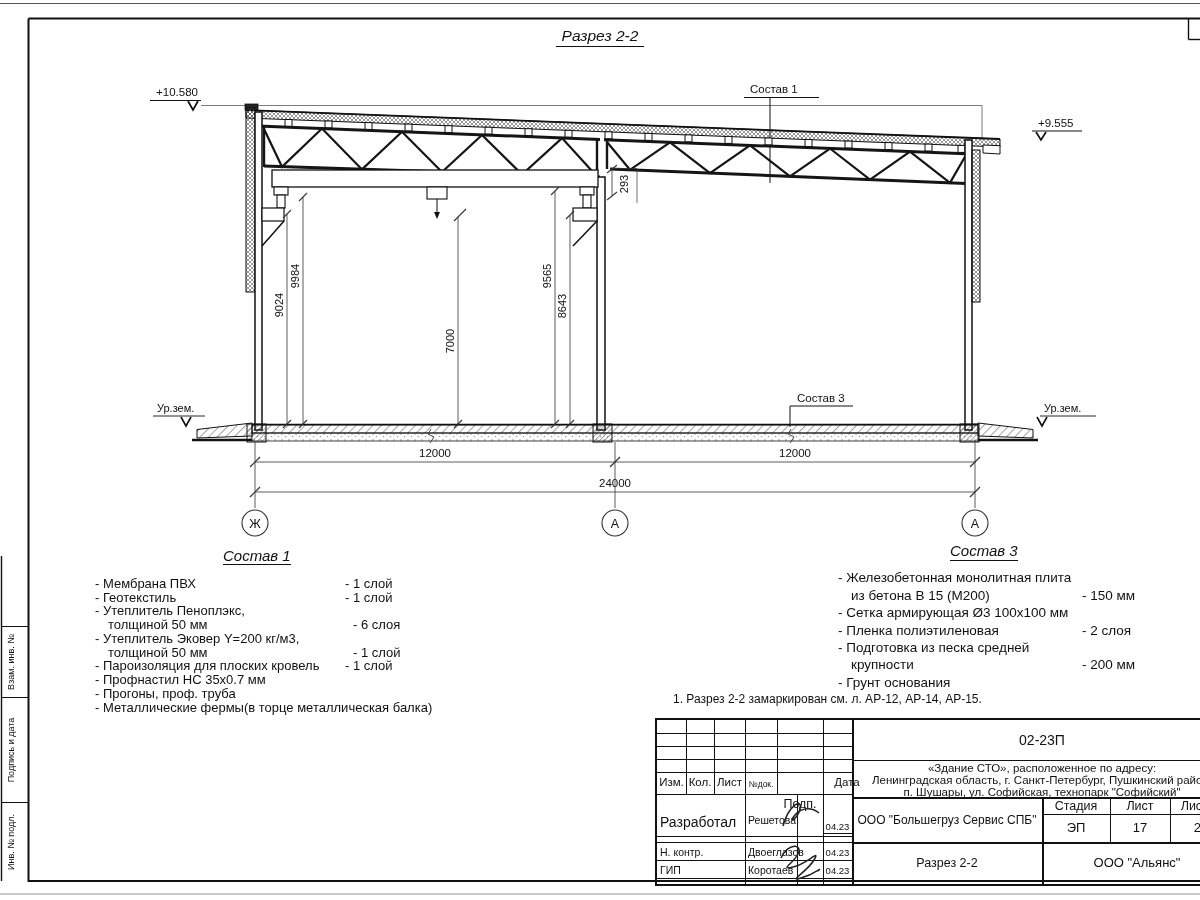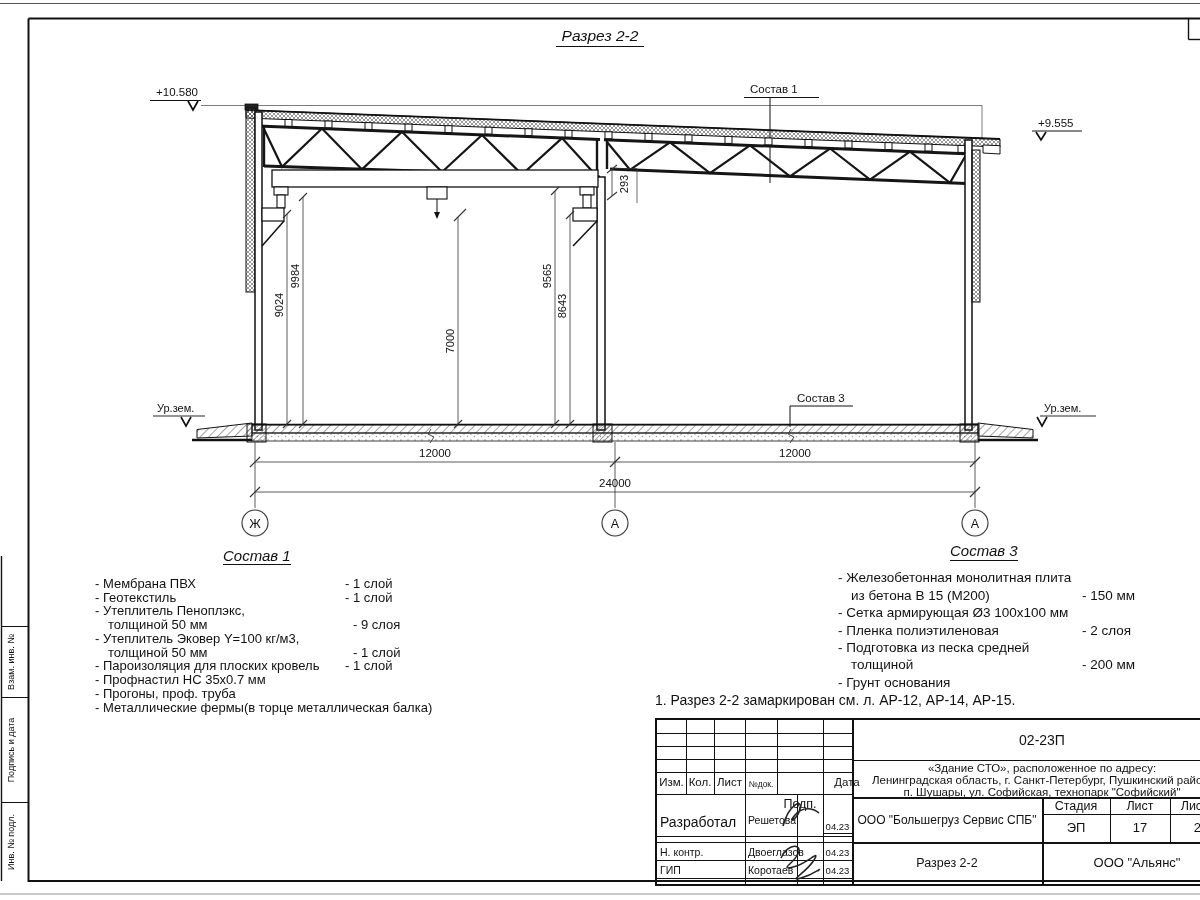--- a/index.html
+++ b/index.html
@@ -8,21 +8,21 @@
   svg text{fill:#111;font-family:"Liberation Sans",sans-serif;}
   
   .slist{position:absolute;font-size:13px;line-height:13.75px;white-space:nowrap;}
   .slist .hdr{font-style:italic;font-size:15px;display:inline-block;border-bottom:1px solid #111;padding-bottom:1px;}
   .slist .row{position:relative;}
   .slist .nm{display:inline-block;}
   .slist .ind{padding-left:13px;}
   .slist .qt{position:absolute;left:250px;top:0;}
   .slist .qo{left:258px;}
   #s3 .qt{left:244px;}
-  #note{position:absolute;font-size:14px;white-space:nowrap;}
+  #note{position:absolute;font-size:12px;white-space:nowrap;margin-left:18px;}
   
   #tb{position:absolute;left:655px;top:718px;width:575px;height:164px;border:2px solid #111;border-right:none;box-sizing:content-box;}
   .hl{position:absolute;height:1px;background:#111;}
   .vl{position:absolute;width:1px;background:#111;}
   .hl2{position:absolute;height:2px;background:#111;}
   .vl2{position:absolute;width:2px;background:#111;}
   .tc{position:absolute;text-align:center;white-space:nowrap;}
   .tl{position:absolute;white-space:nowrap;}
   .sig{position:absolute;}
   #pageedge-top{position:absolute;left:0;top:3px;width:1200px;height:1px;background:#555;}
@@ -262,40 +262,40 @@
   </g>
 </svg>
 
 
 <div id="s1" class="slist" style="left:95px;top:549px;width:380px;">
   <div style="margin-left:128px;"><span class="hdr">Состав 1</span></div>
   <div style="margin-top:12px;">
     <div class="row"><span class="nm">- Мембрана ПВХ</span><span class="qt">- 1 слой</span></div>
     <div class="row"><span class="nm">- Геотекстиль</span><span class="qt">- 1 слой</span></div>
     <div class="row"><span class="nm">- Утеплитель Пеноплэкс,</span></div>
-    <div class="row"><span class="nm ind">толщиной 50 мм</span><span class="qt qo">- 9 слоя</span></div>
-    <div class="row"><span class="nm">- Утеплитель Эковер Y=100 кг/м3,</span></div>
+    <div class="row"><span class="nm ind">толщиной 50 мм</span><span class="qt qo">- 6 слоя</span></div>
+    <div class="row"><span class="nm">- Утеплитель Эковер Y=200 кг/м3,</span></div>
     <div class="row"><span class="nm ind">толщиной 50 мм</span><span class="qt qo">- 1 слой</span></div>
     <div class="row"><span class="nm">- Пароизоляция для плоских кровель</span><span class="qt">- 1 слой</span></div>
     <div class="row"><span class="nm">- Профнастил НС 35х0.7 мм</span></div>
     <div class="row"><span class="nm">- Прогоны, проф. труба</span></div>
     <div class="row"><span class="nm">- Металлические фермы(в торце металлическая балка)</span></div>
   </div>
 </div>
 
 
 <div id="s3" class="slist" style="left:838px;top:542px;width:350px;font-size:13.5px;line-height:17.4px;">
   <div style="margin-left:112px;"><span class="hdr">Состав 3</span></div>
   <div style="margin-top:8px;">
     <div class="row"><span class="nm">- Железобетонная  монолитная плита</span></div>
     <div class="row"><span class="nm ind">из бетона В 15 (М200)</span><span class="qt">- 150 мм</span></div>
     <div class="row"><span class="nm">- Сетка армирующая Ø3 100х100 мм</span></div>
     <div class="row"><span class="nm">- Пленка полиэтиленовая</span><span class="qt">-  2 слоя</span></div>
     <div class="row"><span class="nm">- Подготовка из песка средней</span></div>
-    <div class="row"><span class="nm ind">толщиной</span><span class="qt">- 200 мм</span></div>
+    <div class="row"><span class="nm ind">крупности</span><span class="qt">- 200 мм</span></div>
     <div class="row"><span class="nm">- Грунт основания</span></div>
   </div>
 </div>
 
 
 <div id="note" style="left:655px;top:692px;">1. Разрез 2-2 замаркирован см. л. АР-12, АР-14, АР-15.</div>
 
 
 <div id="tb">
 

